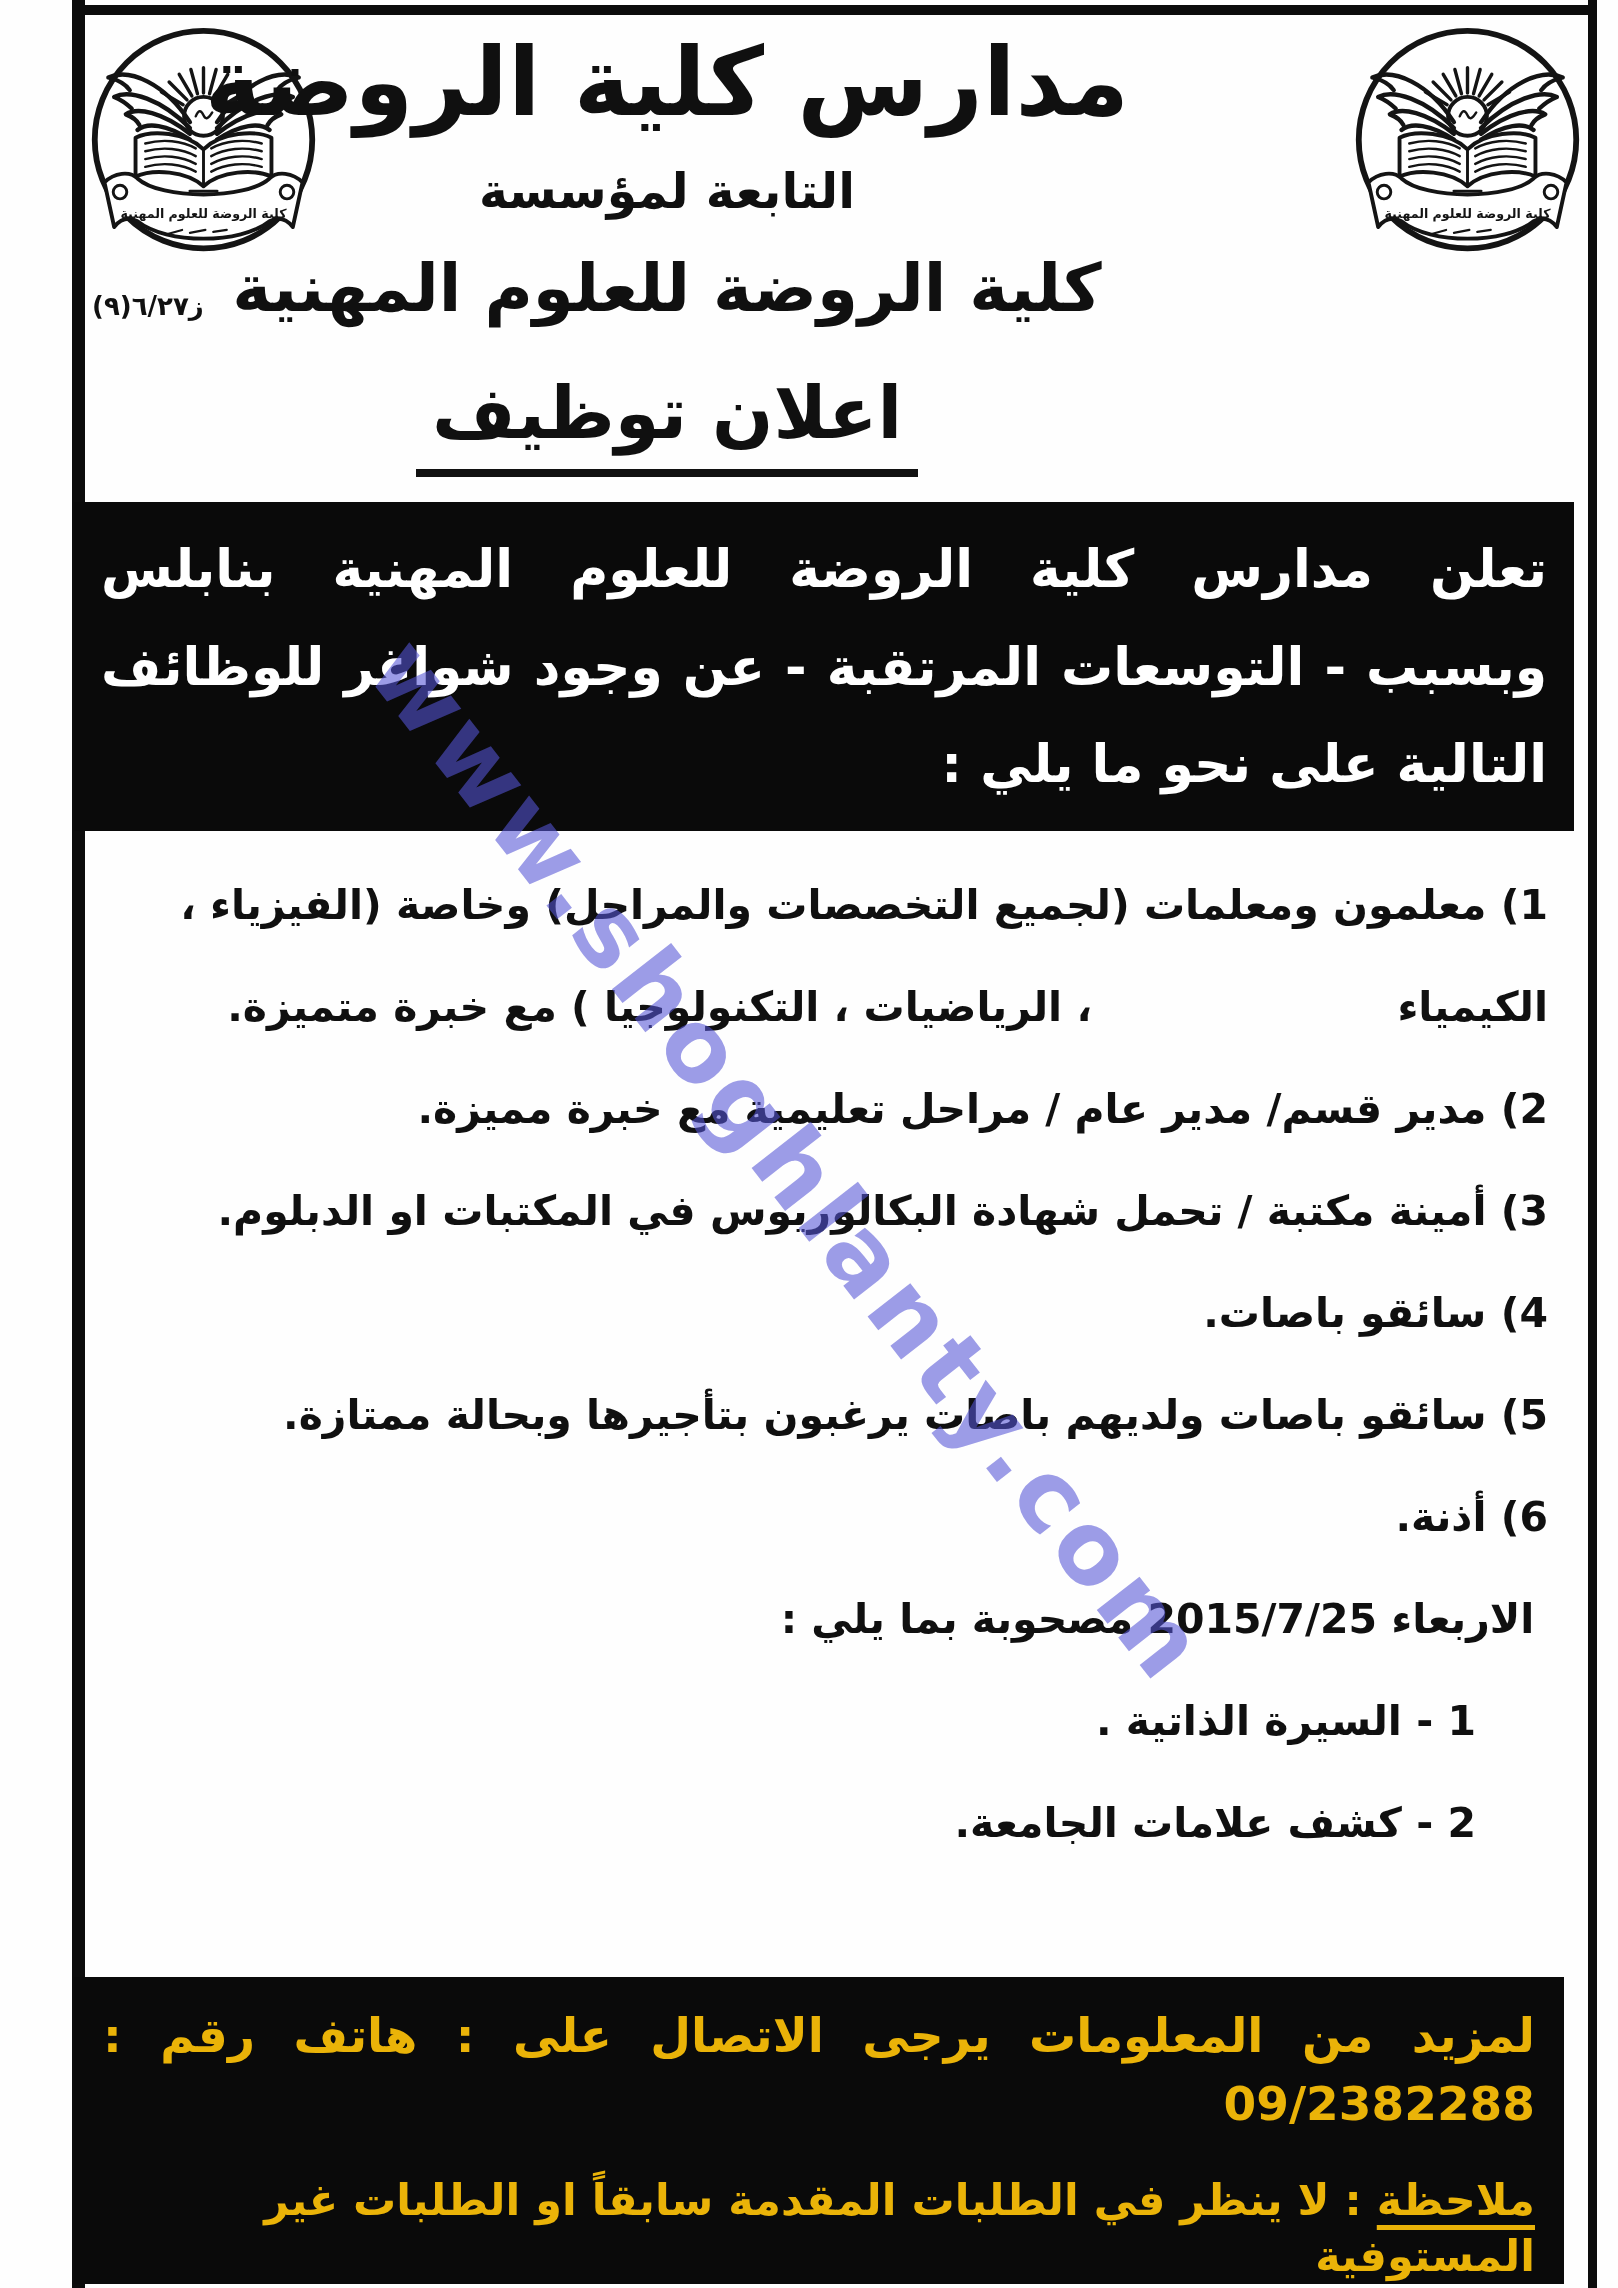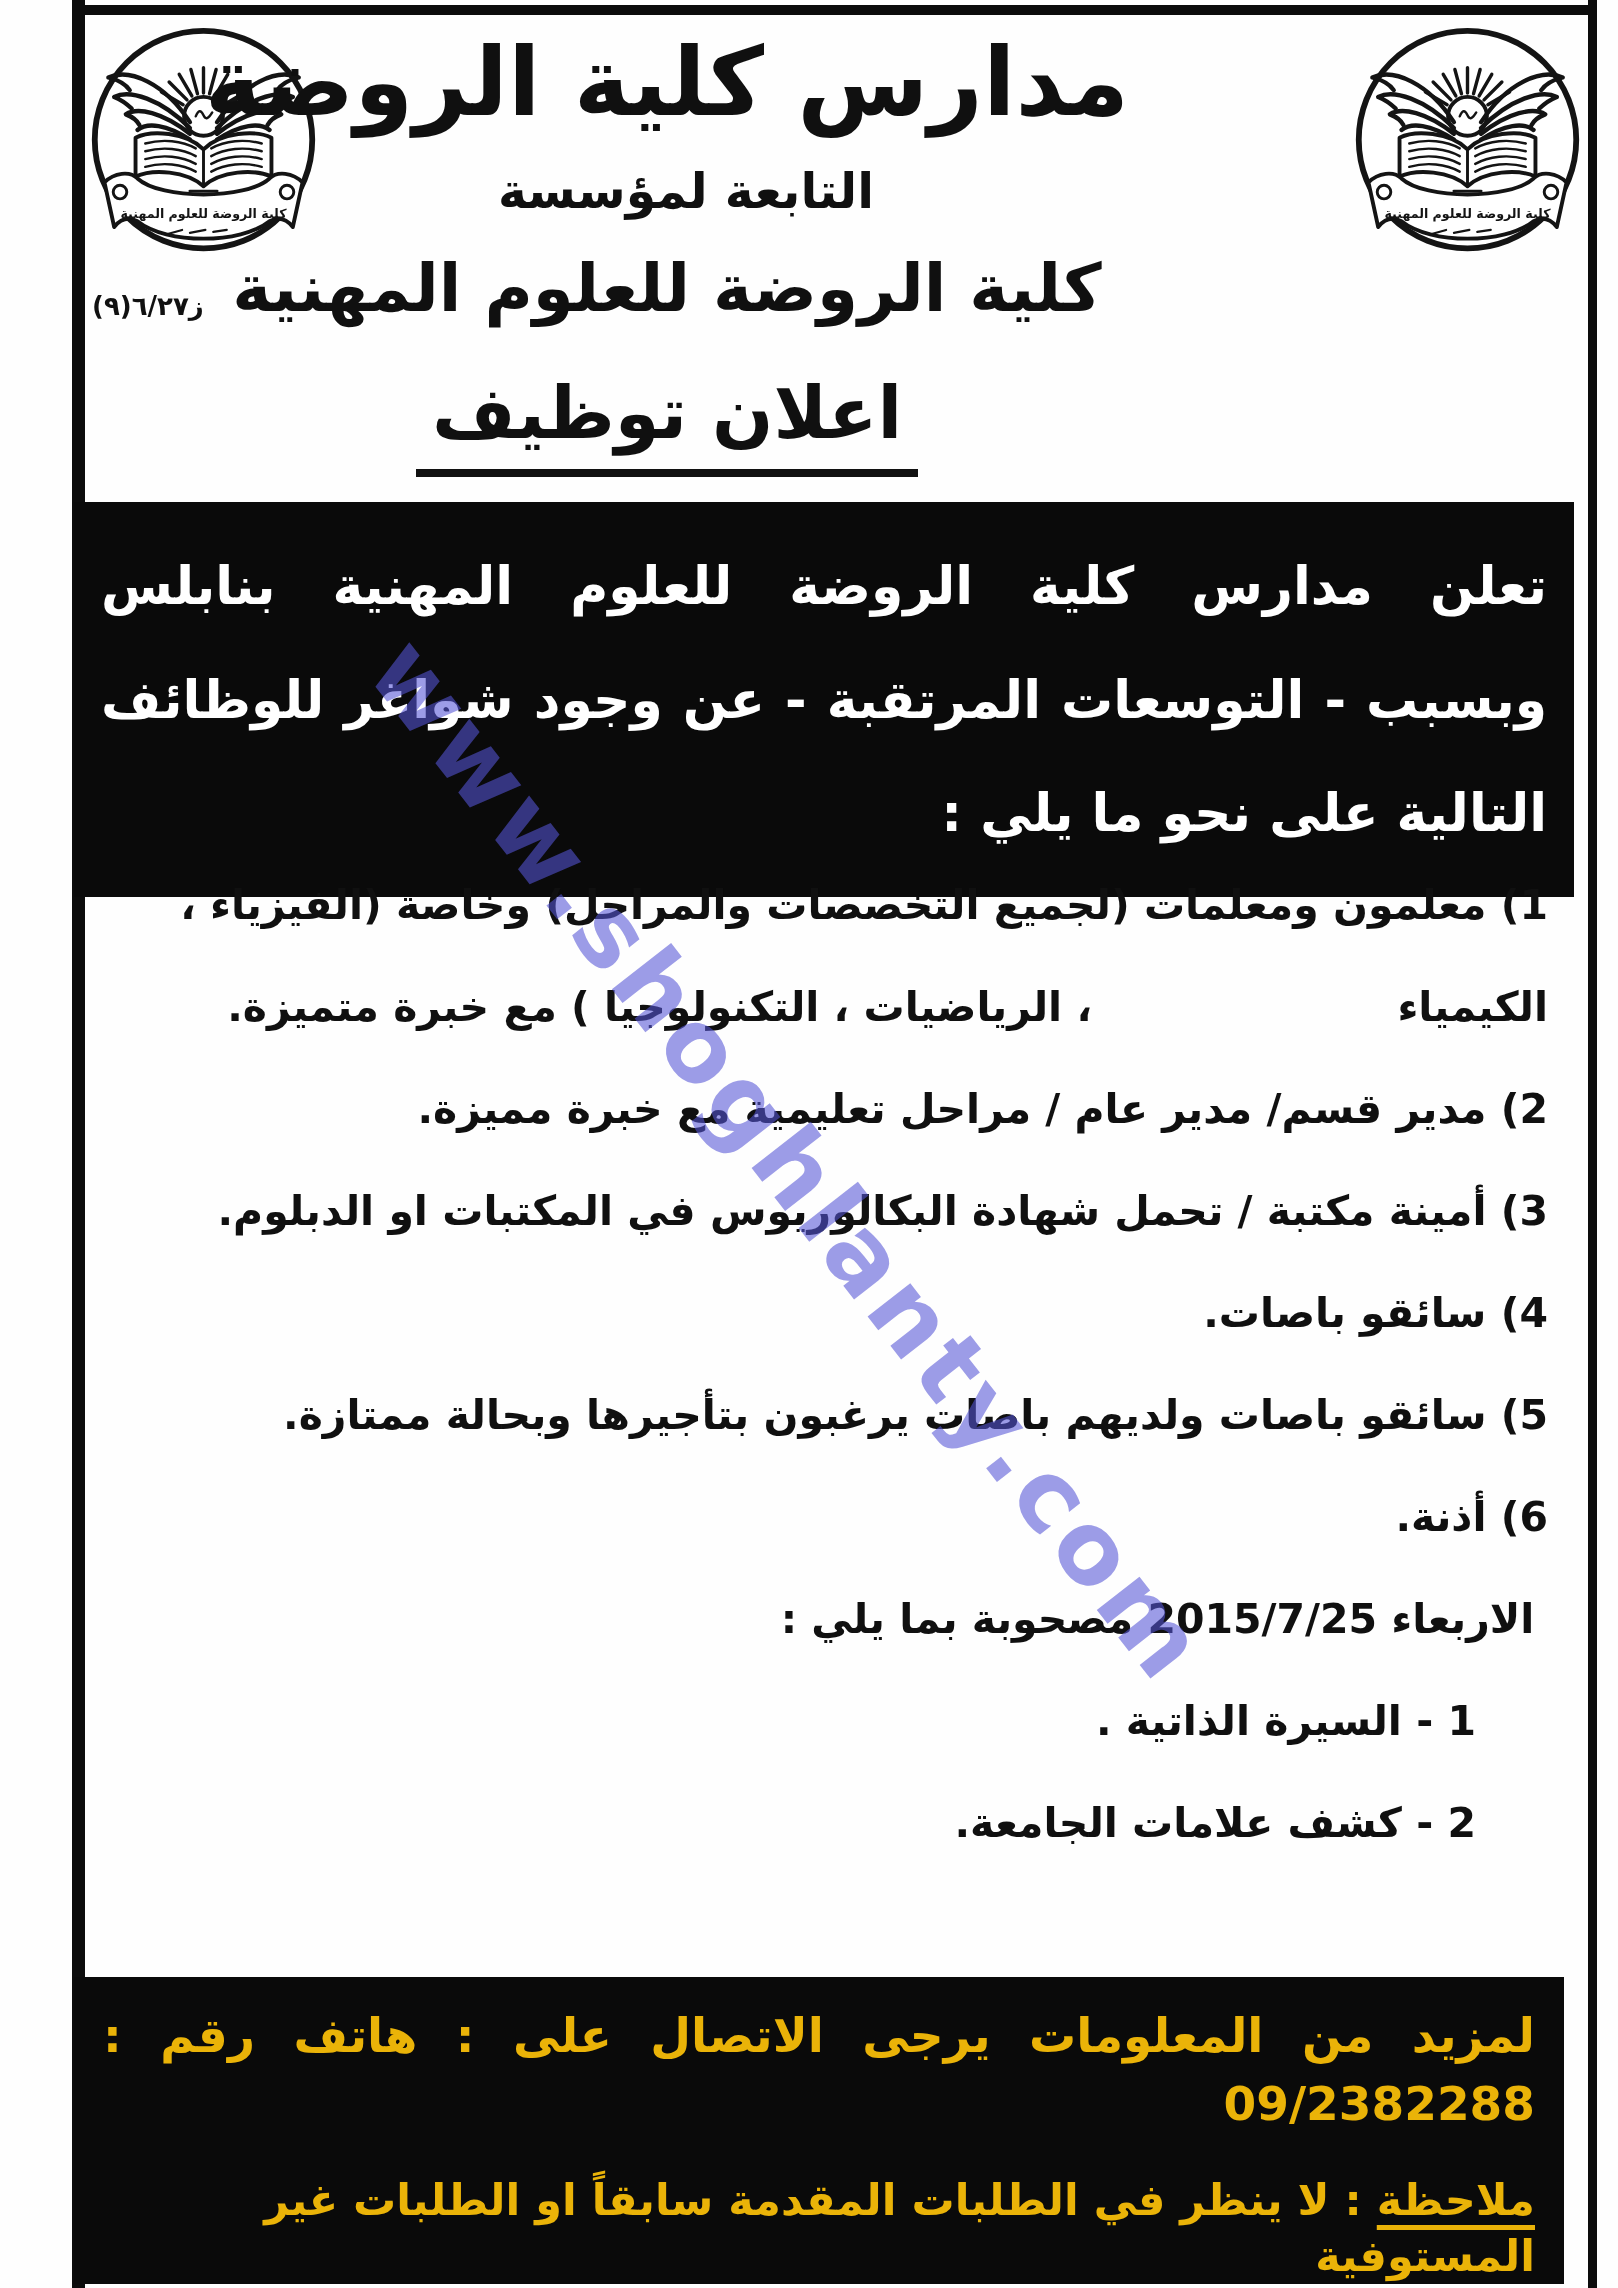--- a/index.html
+++ b/index.html
@@ -5,32 +5,32 @@
   html,body{margin:0;padding:0;background:#ffffff;}
   .page{position:relative;width:1619px;height:2288px;background:#fefefe;overflow:hidden;
         font-family:"DejaVu Sans", sans-serif;direction:rtl;color:#101010;}
   
   .frame-left{position:absolute;left:72px;top:0;width:12.6px;height:2288px;background:#0c0c0c;}
   .frame-top{position:absolute;left:72px;top:4.9px;width:1525px;height:9.7px;background:#0c0c0c;}
   .frame-right{position:absolute;left:1588px;top:0;width:8.7px;height:2288px;background:#0c0c0c;}
   
   .hdr{position:absolute;left:0;width:1334px;text-align:center;font-weight:bold;}
   .title{top:17.5px;font-size:95px;line-height:1.35;}
-  .affiliation{top:163px;font-size:49px;padding-left:19px;}
+  .affiliation{top:163px;font-size:49px;}
   .foundation{top:250px;font-size:66px;}
   .annWrap{top:371px;}
   .announcement{display:inline-block;font-size:72px;font-weight:bold;
                 border-bottom:8.7px solid #111;padding:0 15.5px 13.6px 15.5px;}
   .ref{position:absolute;left:92px;top:291px;font-size:26px;font-weight:bold;direction:rtl;}
   .emblem{position:absolute;top:21.3px;width:233px;height:246px;}
   .emblem-left{left:87px;}
   .emblem-right{left:1351px;}
   .defs-svg{position:absolute;width:0;height:0;}
   
-  .banner1{position:absolute;left:74px;top:502px;width:1500px;height:395px;background:#0a0a0a;
+  .banner1{position:absolute;left:74px;top:502px;width:1500px;height:329px;background:#0a0a0a;
            color:#ffffff;display:flex;flex-direction:column;justify-content:space-evenly;
            padding:0 27px;box-sizing:border-box;font-size:52px;font-weight:bold;}
   .jl{text-align:justify;text-align-last:justify;text-justify:inter-word;}
   
   .list{position:absolute;left:83px;top:854px;width:1465px;font-size:41px;font-weight:bold;}
   .ln{height:102px;line-height:102px;text-align:right;}
   .ind470{margin-right:456px;}
   .ind55{margin-right:72px;}
   .ind14{margin-right:13.6px;}
   

